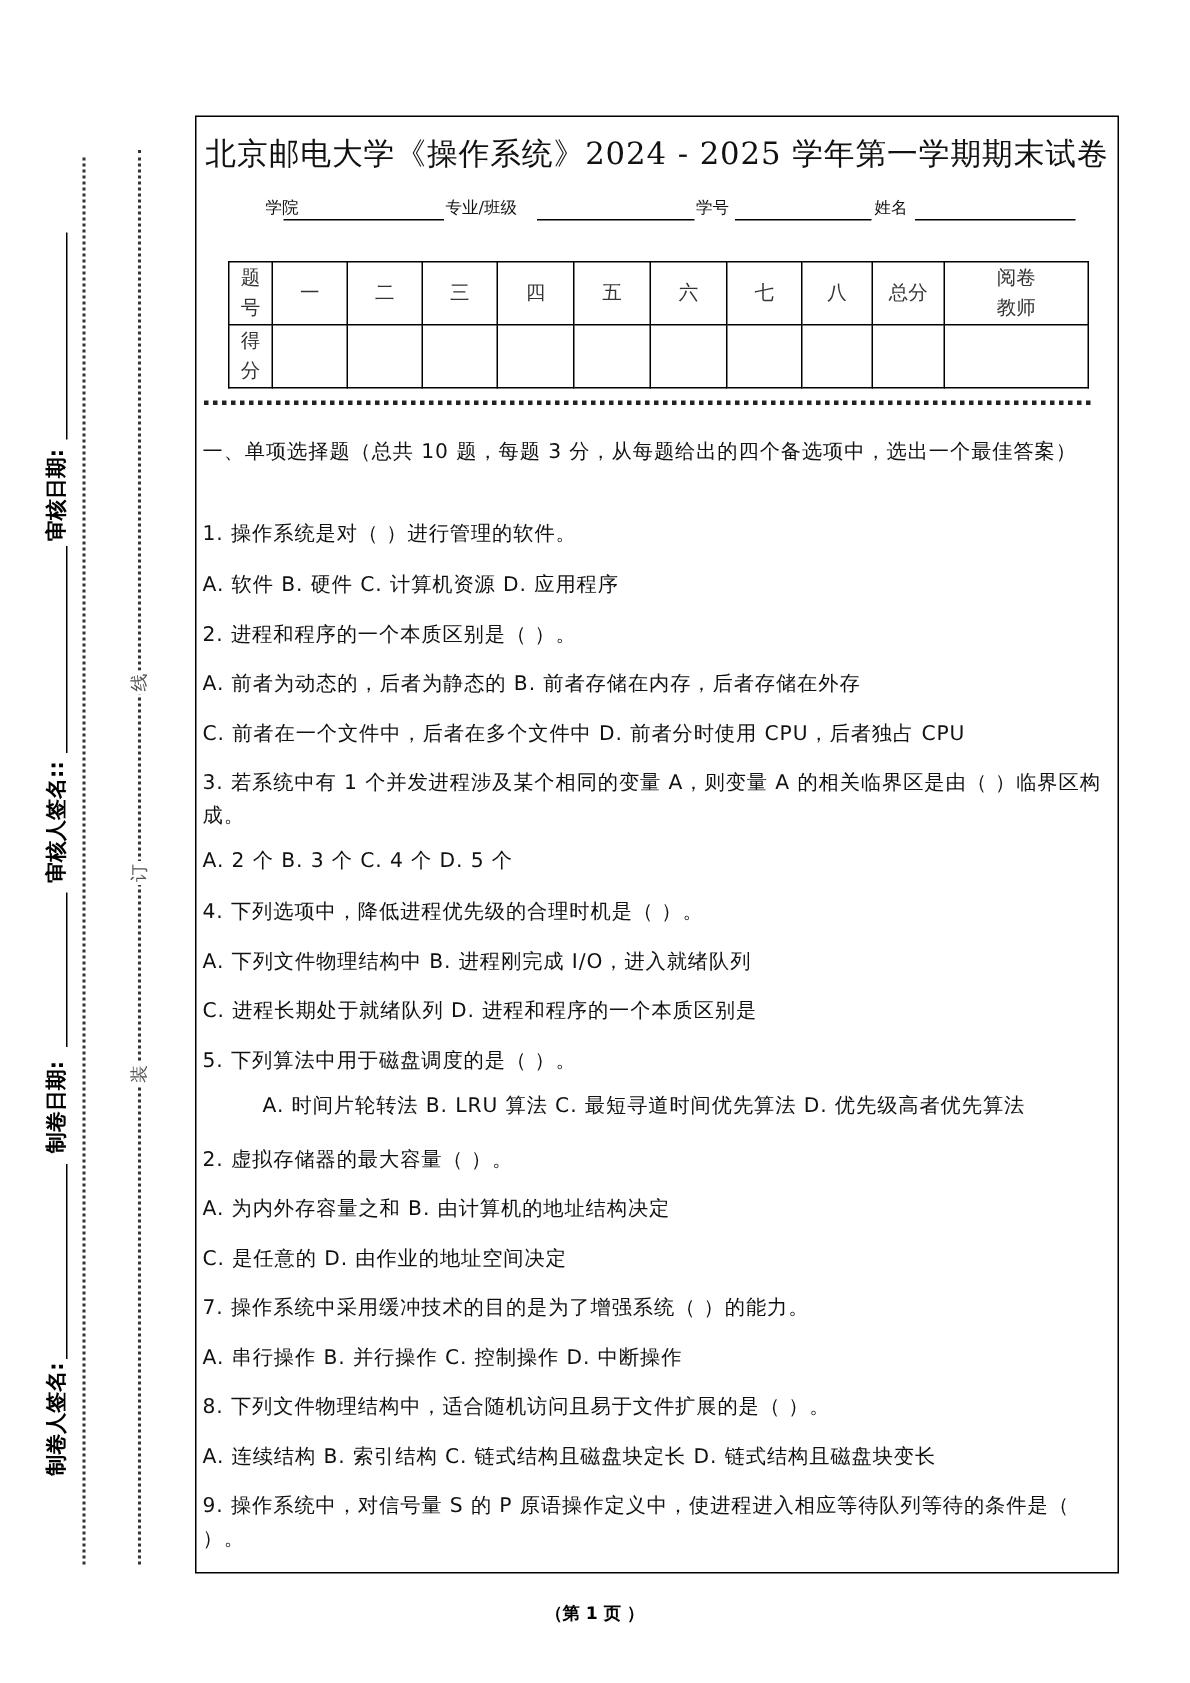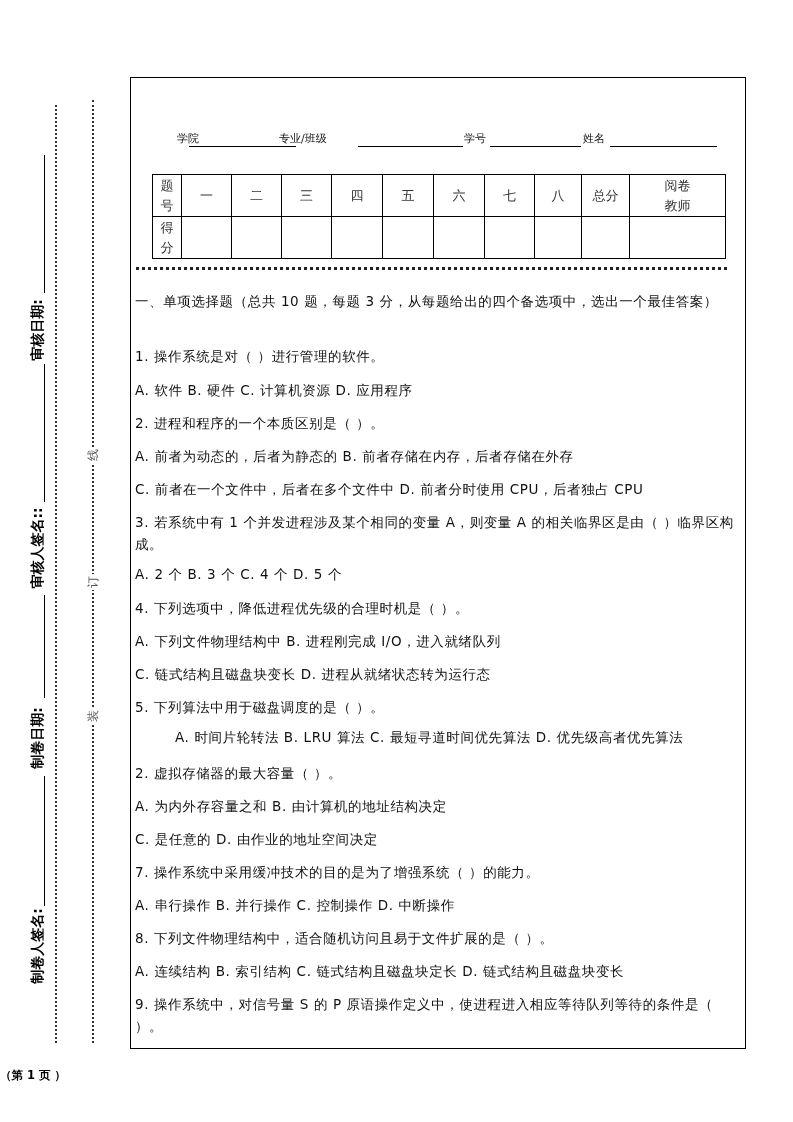--- a/index.html
+++ b/index.html
@@ -55,21 +55,21 @@
     }
 
     .content {
       position: absolute; left: 4px; top: 212px; width: 606px;
       font-family: "DejaVu Sans", "Liberation Sans", sans-serif;
       font-size: 13.5px; color: #111; letter-spacing: 0.6px;
     }
     .para { position: absolute; left: 0; width: 606px; line-height: 22px; white-space: normal; }
 
     .footer {
-      position: absolute; left: 0; right: 0; top: 1068px; text-align: left;
+      position: absolute; left: 0; right: 0; top: 1068px; text-align: center;
       font-family: "DejaVu Sans", "Liberation Sans", sans-serif;
       font-weight: bold; font-size: 11.5px; color: #000;
     }
   </style>
 </head>
 <body>
 
 <div>
   <div class="dot-line dot-outer"></div>
   <div class="dot-line dot-inner"></div>
@@ -85,26 +85,27 @@
 
   <div class="sig-line" style="top:776px;height:130px;"></div>
   <div class="margin-label" style="top:946px;">制卷人签名:</div>
 
   <div class="bind-char" style="top:455px;">线</div>
   <div class="bind-char" style="top:582px;">订</div>
   <div class="bind-char" style="top:716px;">装</div>
 </div>
 
 <div class="frame">
+  <div class="title">北京邮电大学《操作系统》2024 - 2025  学年第一学期期末试卷</div>
 
   <div class="info-row">
     <span class="info-item" style="left:14px;">学院</span>
     <div class="info-line" style="left:26px;width:107px;"><span></span></div>
 
-    <span class="info-item" style="left:116px;">专业/班级</span>
+    <span class="info-item" style="left:134px;">专业/班级</span>
     <div class="info-line" style="left:195px;width:105px;"><span></span></div>
 
     <span class="info-item" style="left:301px;">学号</span>
     <div class="info-line" style="left:327px;width:91px;"><span></span></div>
 
     <span class="info-item" style="left:420px;">姓名</span>
     <div class="info-line" style="left:447px;width:107px;"><span></span></div>
   </div>
 
   <table class="score-table">
@@ -170,21 +171,21 @@
 
     <div class="para" style="top:122px;">2. 进程和程序的一个本质区别是（   ）。</div>
     <div class="para" style="top:155px;">A. 前者为动态的，后者为静态的  B. 前者存储在内存，后者存储在外存</div>
     <div class="para" style="top:188px;">C. 前者在一个文件中，后者在多个文件中  D. 前者分时使用 CPU，后者独占 CPU</div>
 
     <div class="para" style="top:221px;">3. 若系统中有 1 个并发进程涉及某个相同的变量 A，则变量 A 的相关临界区是由（   ）临界区构成。</div>
     <div class="para" style="top:273px;">A. 2 个  B. 3 个  C. 4 个  D. 5 个</div>
 
     <div class="para" style="top:307px;">4. 下列选项中，降低进程优先级的合理时机是（   ）。</div>
     <div class="para" style="top:340px;">A. 下列文件物理结构中  B. 进程刚完成 I/O，进入就绪队列</div>
-    <div class="para" style="top:373px;">C. 链式结构且磁盘块变长  D. 进程从就绪状态转为运行态</div>
+    <div class="para" style="top:373px;">C. 进程长期处于就绪队列  D. 进程和程序的一个本质区别是</div>
 
     <div class="para" style="top:406px;">5. 下列算法中用于磁盘调度的是（   ）。</div>
     <div class="para" style="top:436px;margin-left:40px;">A. 时间片轮转法  B. LRU 算法  C. 最短寻道时间优先算法  D. 优先级高者优先算法</div>
 
     <div class="para" style="top:472px;">2. 虚拟存储器的最大容量（   ）。</div>
     <div class="para" style="top:505px;">A. 为内外存容量之和  B. 由计算机的地址结构决定</div>
     <div class="para" style="top:538px;">C. 是任意的  D. 由作业的地址空间决定</div>
 
     <div class="para" style="top:571px;">7. 操作系统中采用缓冲技术的目的是为了增强系统（   ）的能力。</div>
     <div class="para" style="top:604px;">A. 串行操作  B. 并行操作  C. 控制操作  D. 中断操作</div>

